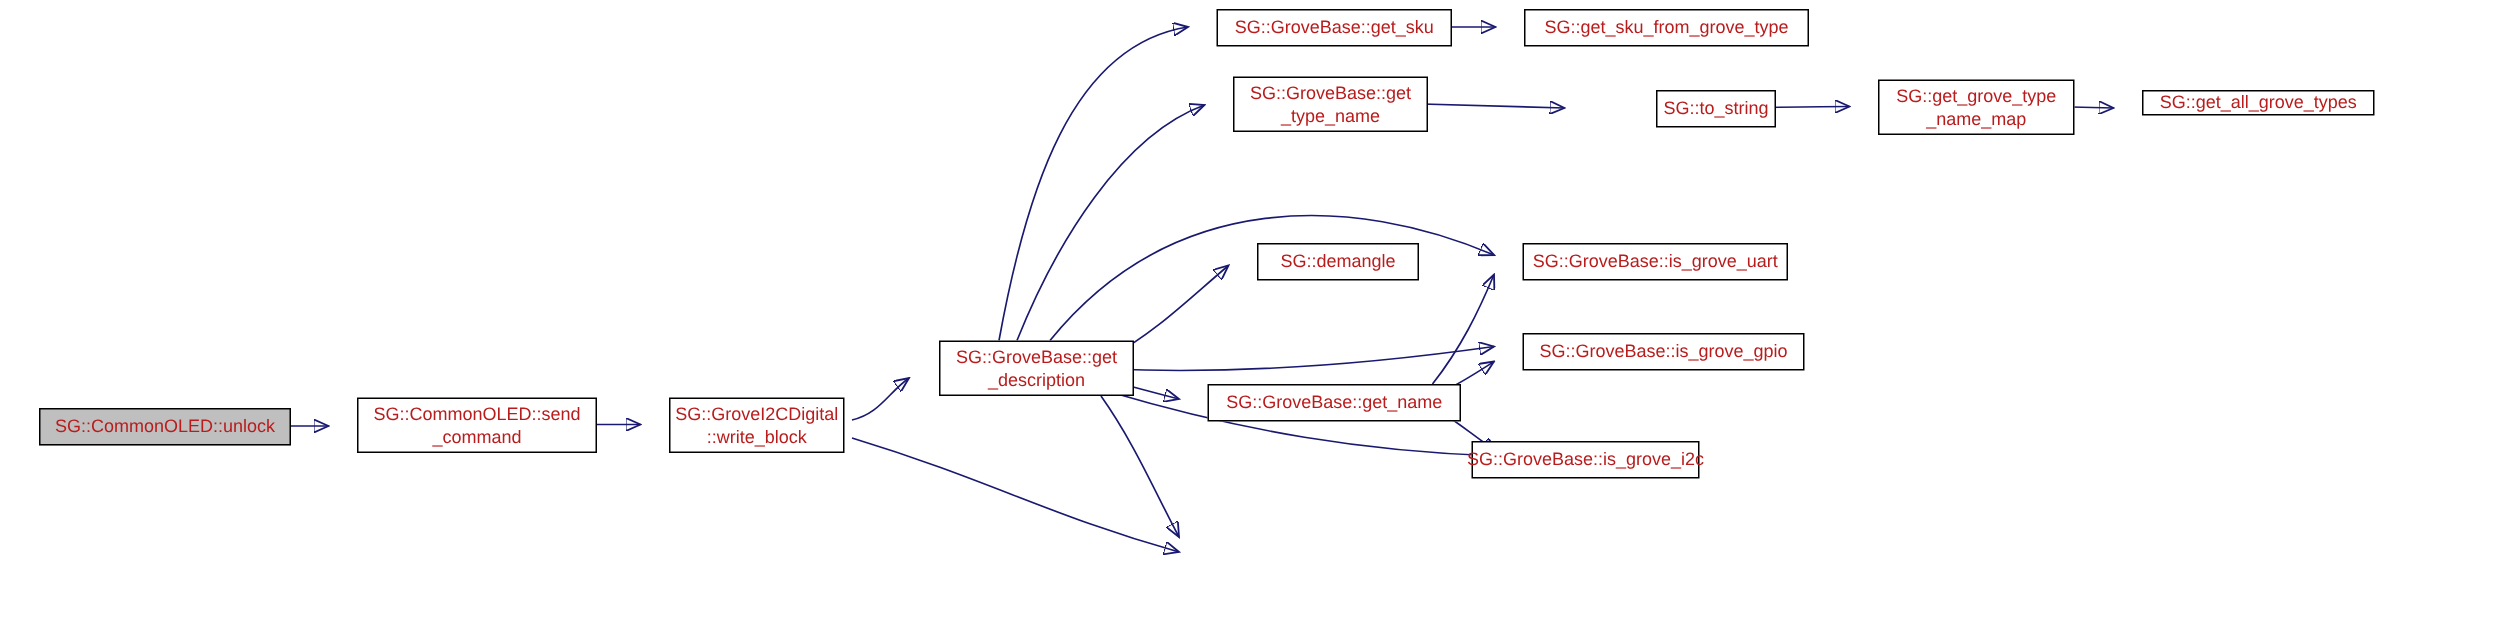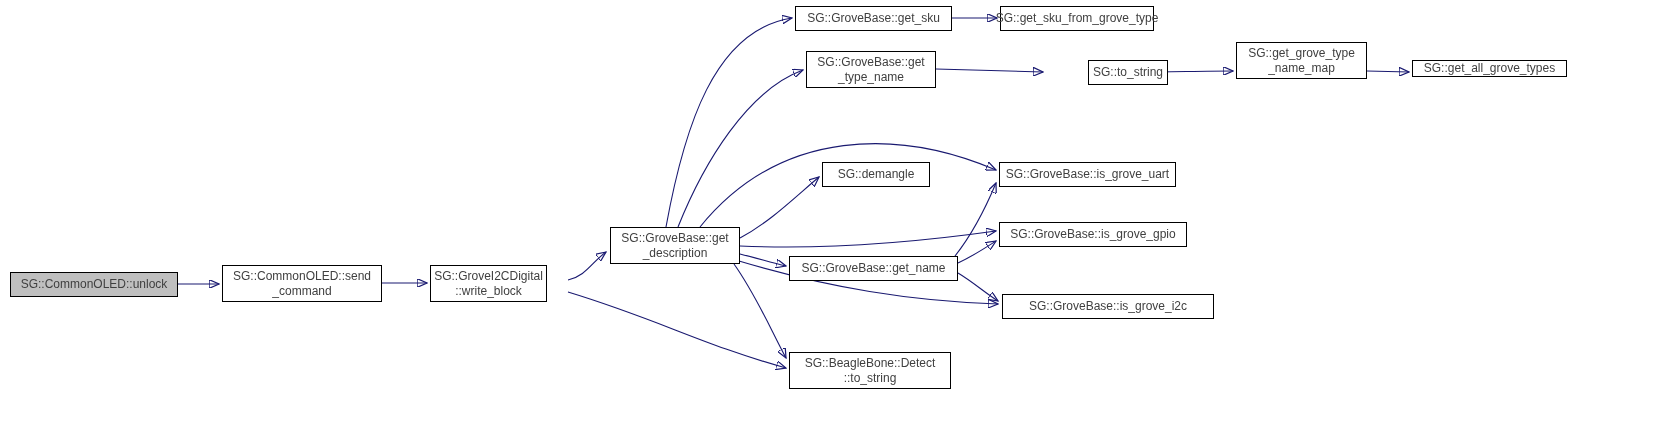--- a/index.html
+++ b/index.html
@@ -31,22 +31,23 @@
     position: absolute;
     box-sizing: border-box;
     border: 1px solid #000000;
     background: #ffffff;
     display: flex;
     align-items: center;
     justify-content: center;
     text-align: center;
     font-size: 12px;
     line-height: 1.2;
-    color: #404040;
+    color: #b91c1c;
     cursor: pointer;
+    margin-left: 16px;
   }
   .node.highlight {
     background: #bfbfbf;
     cursor: default;
   }
   .node-label {
     white-space: pre-line;
     padding: 0 2px;
   }
 </style>
@@ -98,34 +99,34 @@
 
   <div class="node" style="left:610px;top:227px;width:130px;height:37px">
     <span class="node-label">SG::GroveBase::get
 _description</span>
   </div>
 
   <div class="node" style="left:795px;top:6px;width:157px;height:25px">
     <span class="node-label">SG::GroveBase::get_sku</span>
   </div>
 
-  <div class="node" style="left:1000px;top:6px;width:154px;height:25px">
+  <div class="node" style="left:1000px;top:6px;width:190px;height:25px">
     <span class="node-label">SG::get_sku_from_grove_type</span>
   </div>
 
   <div class="node" style="left:806px;top:51px;width:130px;height:37px">
     <span class="node-label">SG::GroveBase::get
 _type_name</span>
   </div>
 
   <div class="node" style="left:1088px;top:60px;width:80px;height:25px">
     <span class="node-label">SG::to_string</span>
   </div>
 
-  <div class="node" style="left:1236px;top:42px;width:131px;height:37px">
+  <div class="node" style="left:1236px;top:53px;width:131px;height:37px">
     <span class="node-label">SG::get_grove_type
 _name_map</span>
   </div>
 
   <div class="node" style="left:1412px;top:60px;width:155px;height:17px">
     <span class="node-label">SG::get_all_grove_types</span>
   </div>
 
   <div class="node" style="left:822px;top:162px;width:108px;height:25px">
     <span class="node-label">SG::demangle</span>
@@ -136,22 +137,18 @@
   </div>
 
   <div class="node" style="left:789px;top:256px;width:169px;height:25px">
     <span class="node-label">SG::GroveBase::get_name</span>
   </div>
 
   <div class="node" style="left:999px;top:222px;width:188px;height:25px">
     <span class="node-label">SG::GroveBase::is_grove_gpio</span>
   </div>
 
-  <div class="node" style="left:1002px;top:294px;width:212px;height:25px">
+  <div class="node" style="left:965px;top:294px;width:152px;height:25px">
     <span class="node-label">SG::GroveBase::is_grove_i2c</span>
   </div>
 
-  <div class="node" style="left:789px;top:352px;width:162px;height:37px">
-    <span class="node-label">SG::BeagleBone::Detect
-::to_string</span>
-  </div>
 
 </div>
 
 </body></html>

